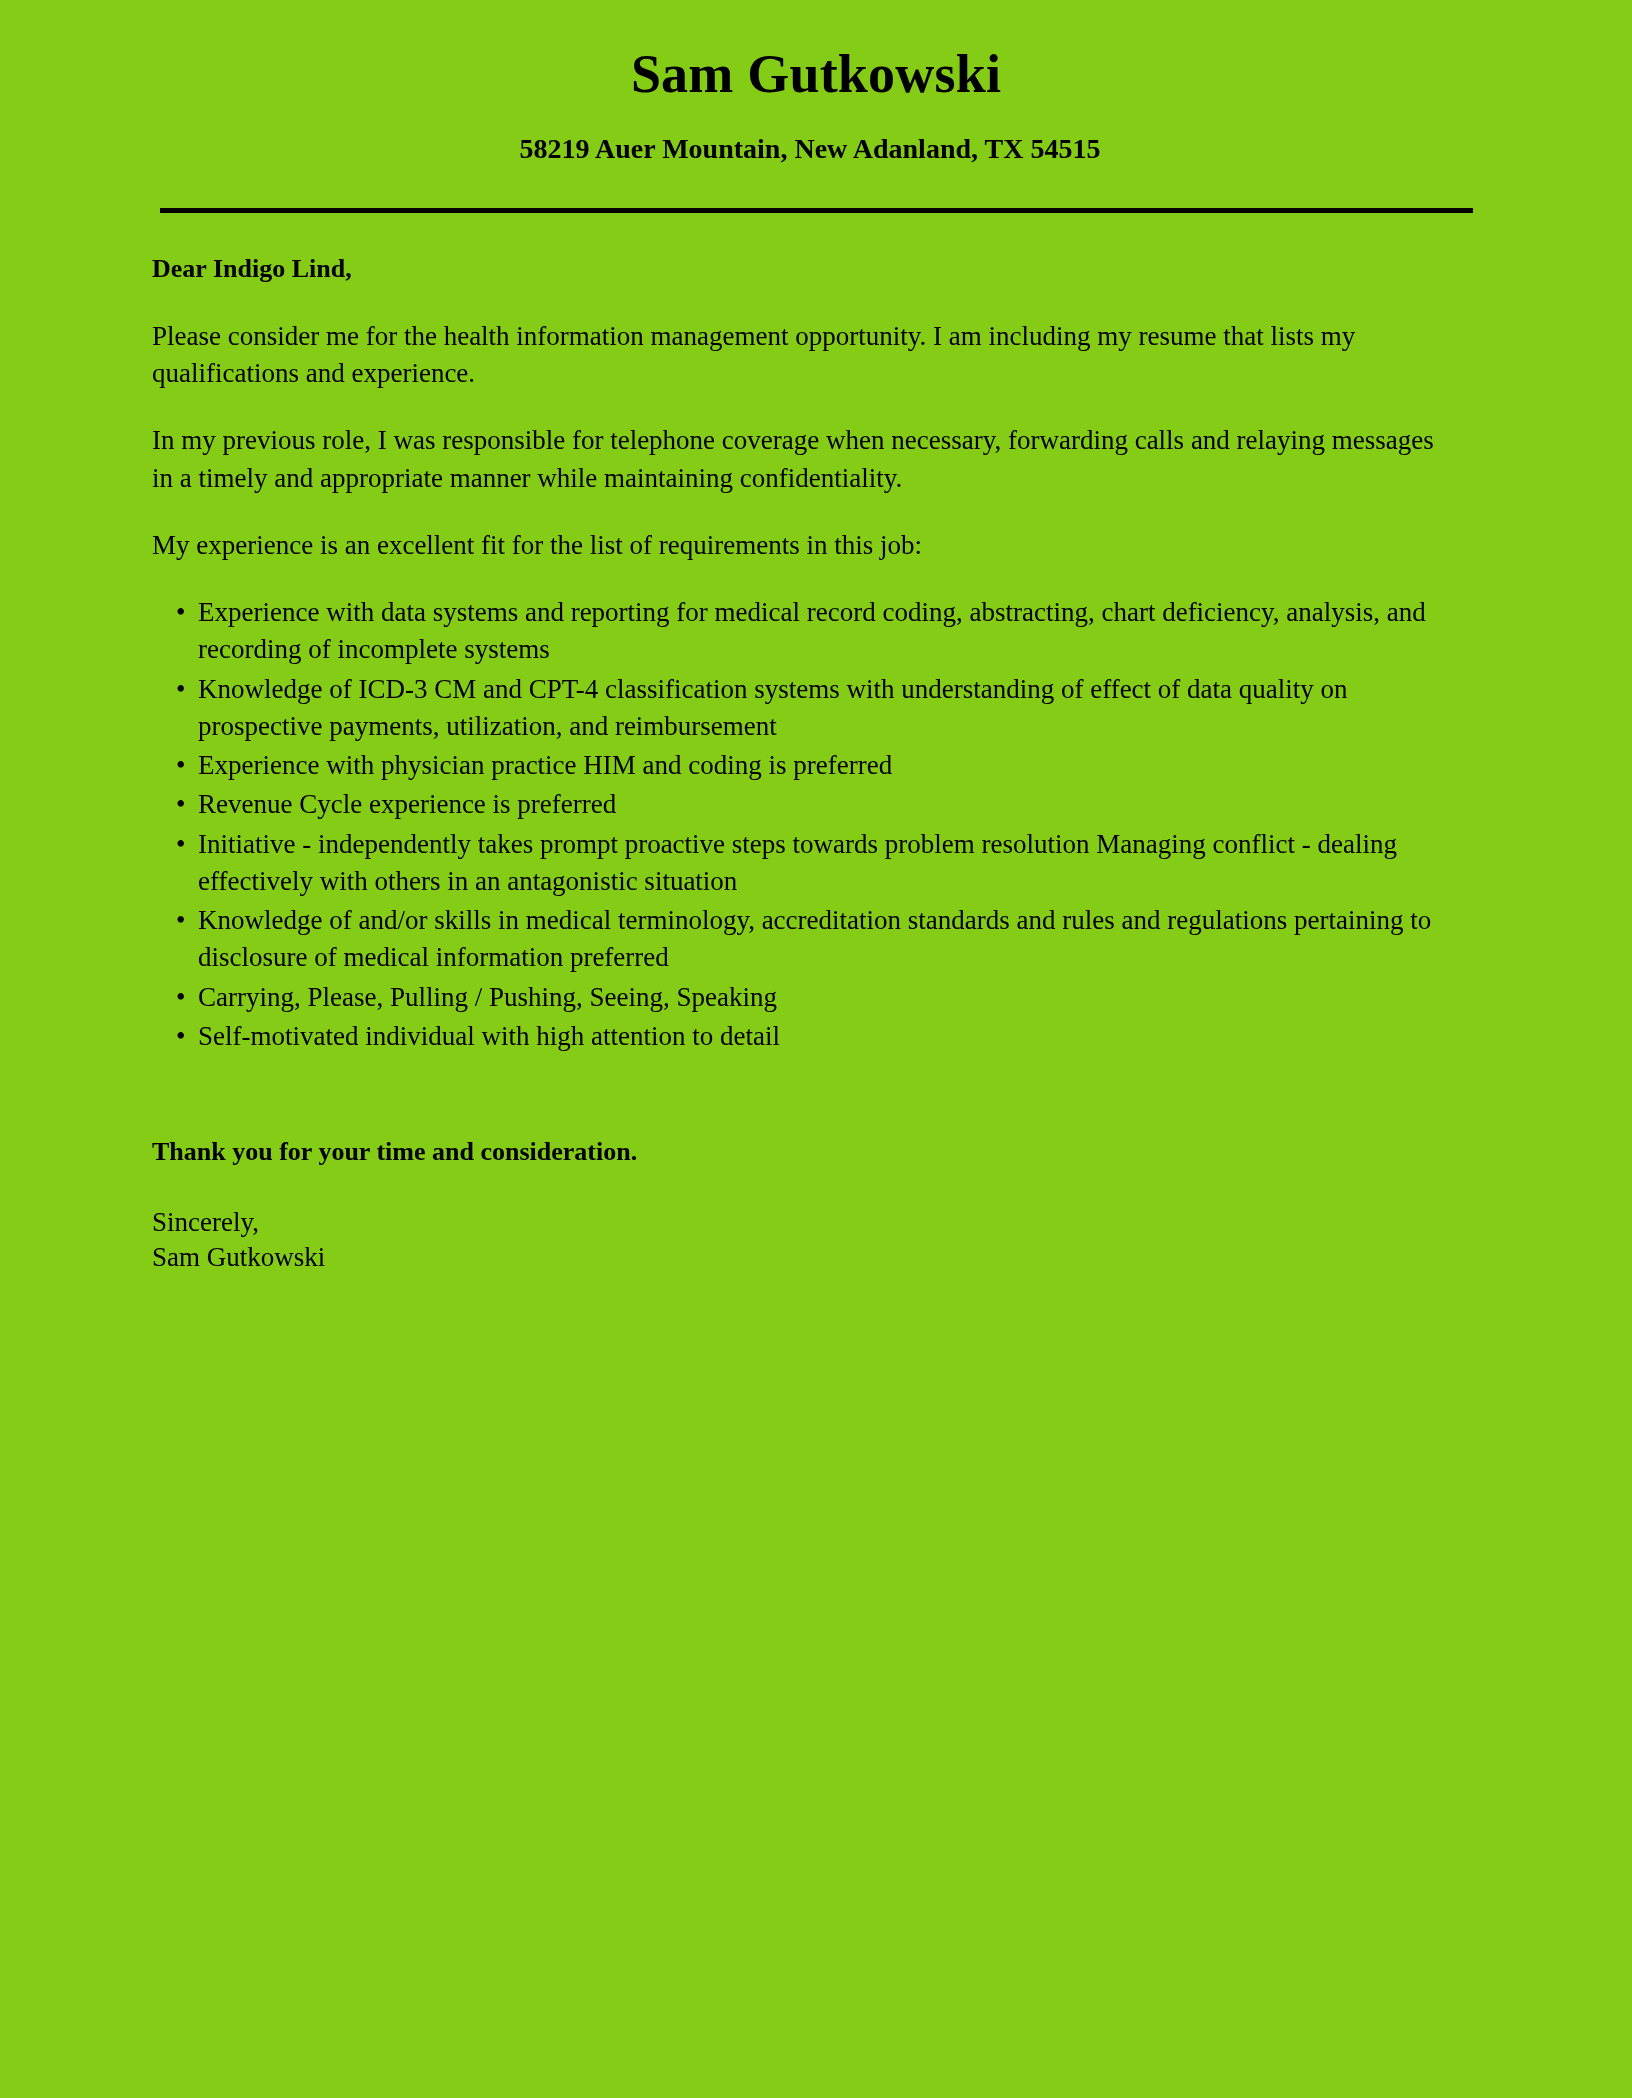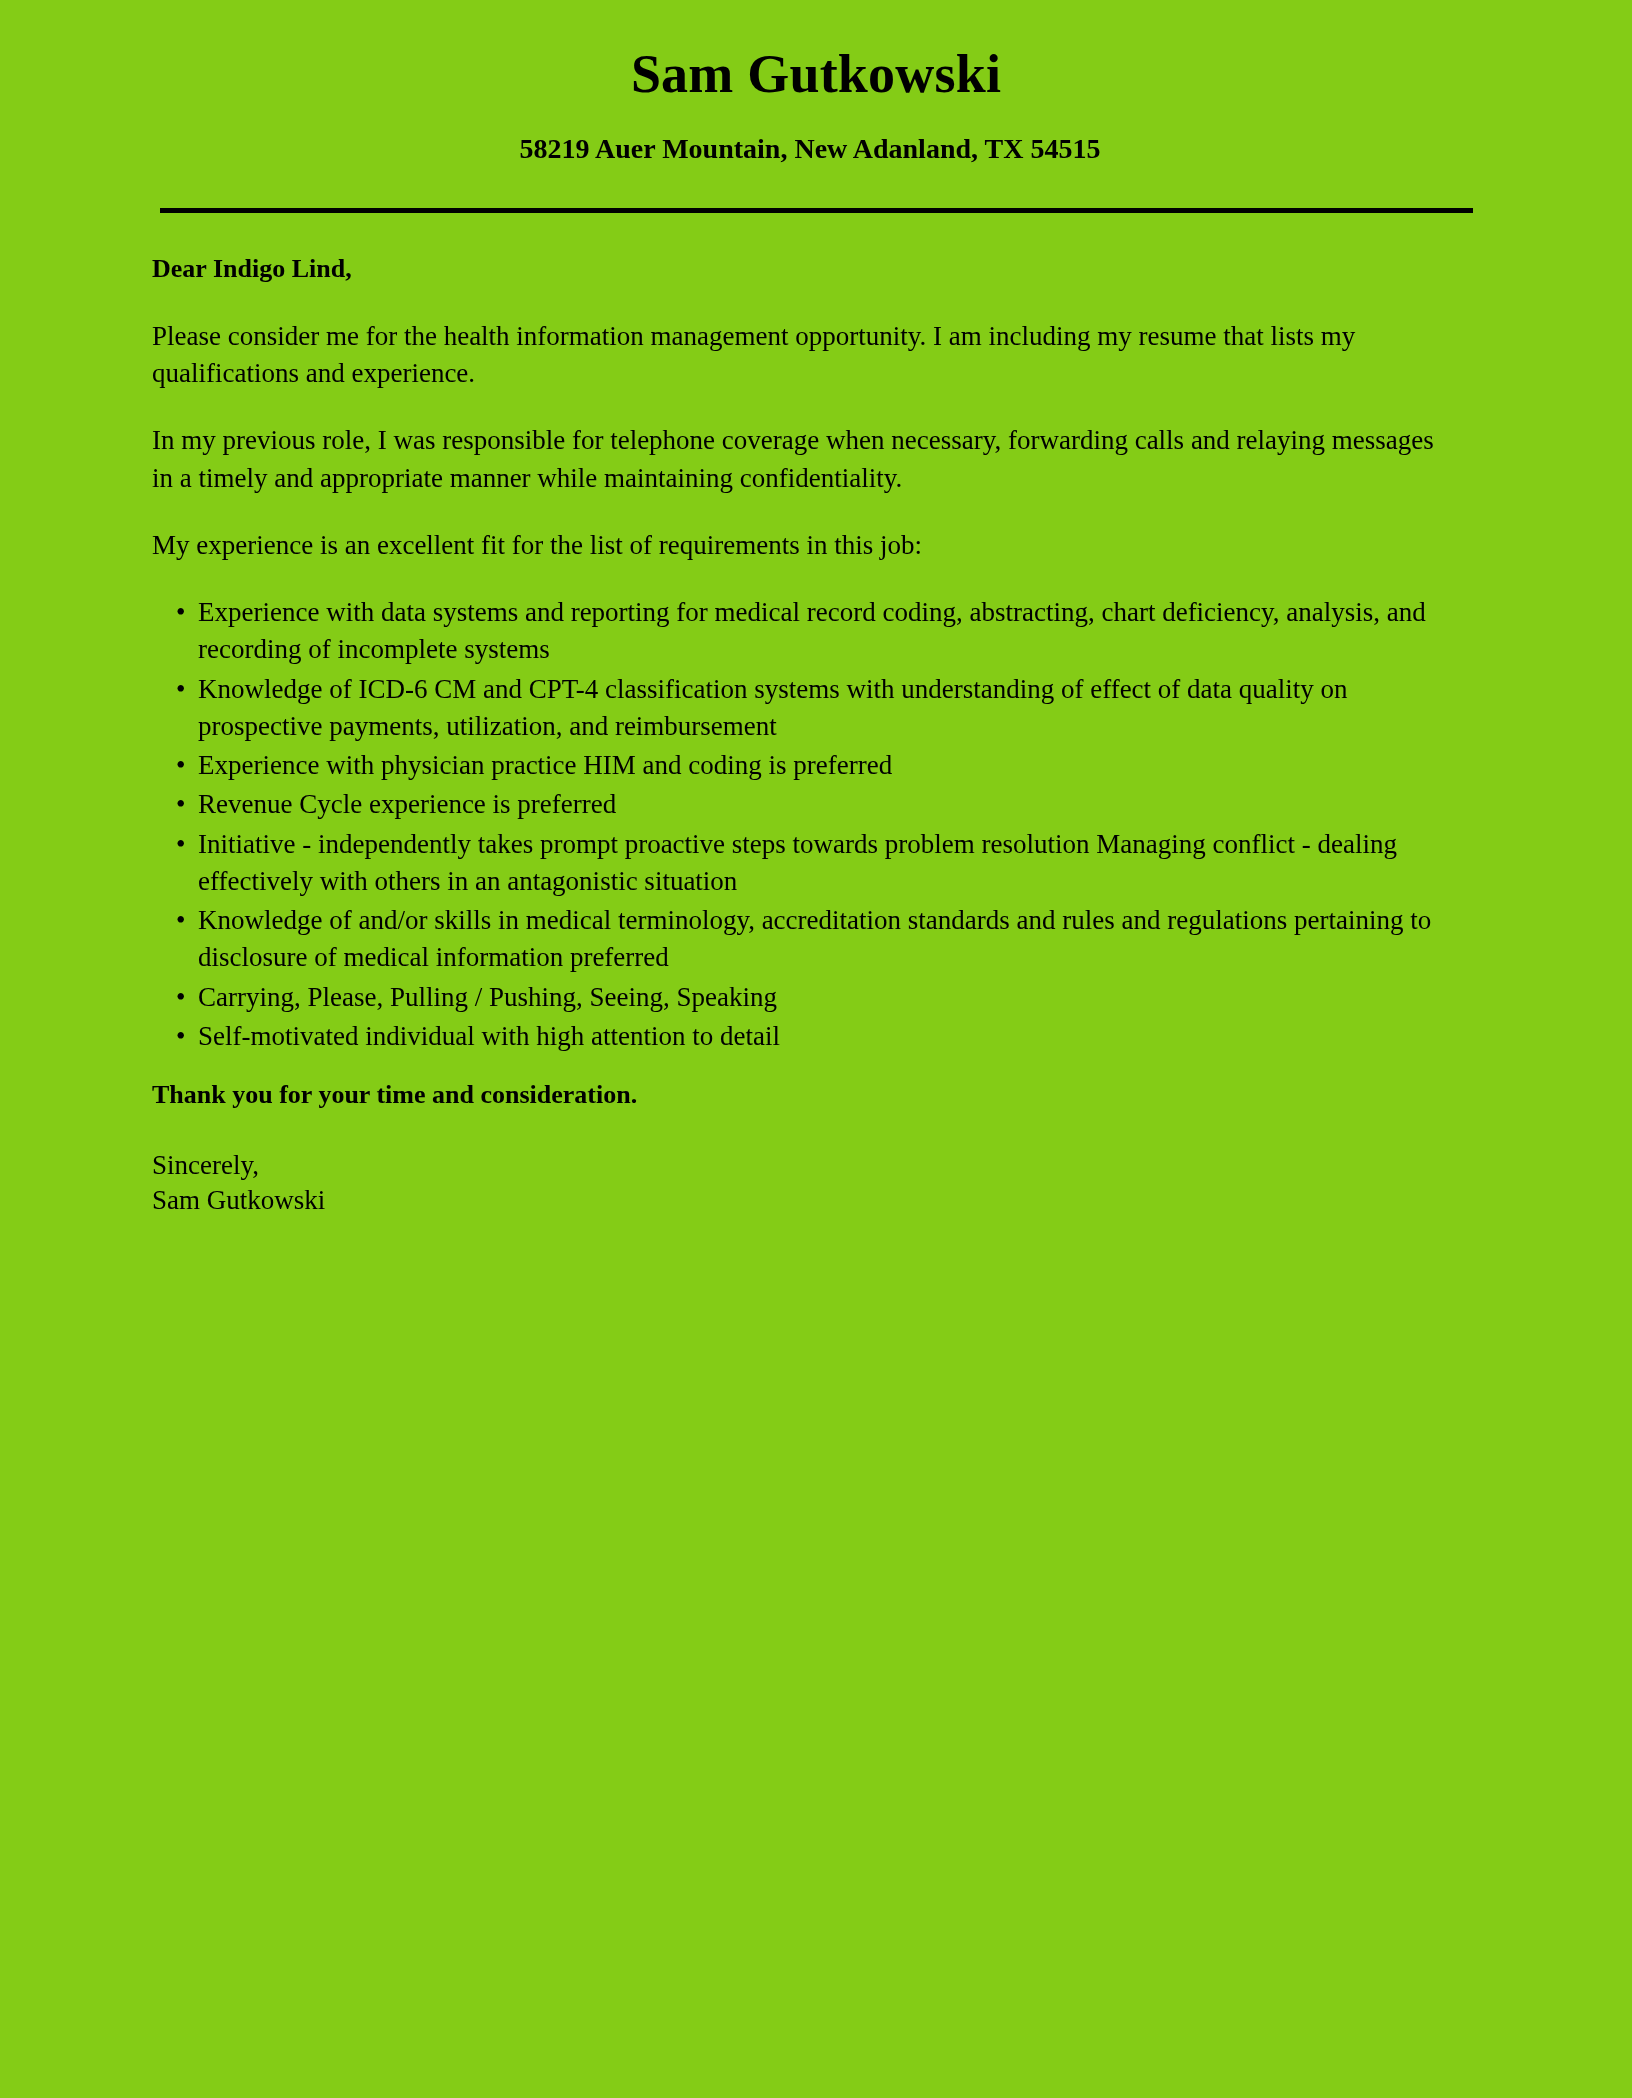--- a/index.html
+++ b/index.html
@@ -88,21 +88,21 @@
     left: 24px;
     top: 0;
     font-size: 27px;
     line-height: 1.38;
   }
 
   .closing-thanks {
     font-size: 26px;
     font-weight: bold;
     line-height: 1.3;
-    margin: 23px 0 0 0;
+    margin: 80px 0 0 0;
   }
 
   .signoff {
     margin: 36px 0 0 0;
   }
 
   .signoff-line {
     font-size: 27px;
     line-height: 1.32;
     margin: 0;
@@ -130,21 +130,21 @@
 
     <p class="para">My experience is an excellent fit for the list of requirements in this job:</p>
 
     <ul class="requirements">
       <li>
         <span class="bullet-marker">•</span>
         <span>Experience with data systems and reporting for medical record coding, abstracting, chart deficiency, analysis, and recording of incomplete systems</span>
       </li>
       <li>
         <span class="bullet-marker">•</span>
-        <span>Knowledge of ICD-6 CM and CPT-4 classification systems with understanding of effect of data quality on prospective payments, utilization, and reimbursement</span>
+        <span>Knowledge of ICD-3 CM and CPT-4 classification systems with understanding of effect of data quality on prospective payments, utilization, and reimbursement</span>
       </li>
       <li>
         <span class="bullet-marker">•</span>
         <span>Experience with physician practice HIM and coding is preferred</span>
       </li>
       <li>
         <span class="bullet-marker">•</span>
         <span>Revenue Cycle experience is preferred</span>
       </li>
       <li>

